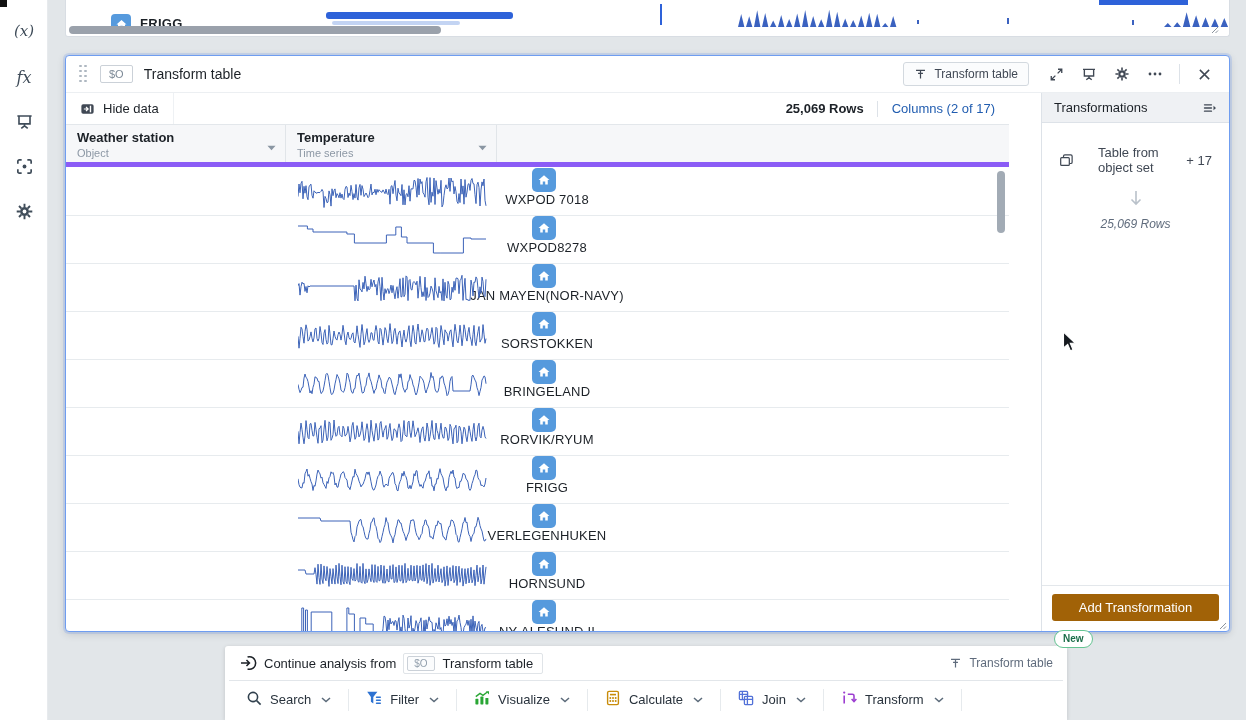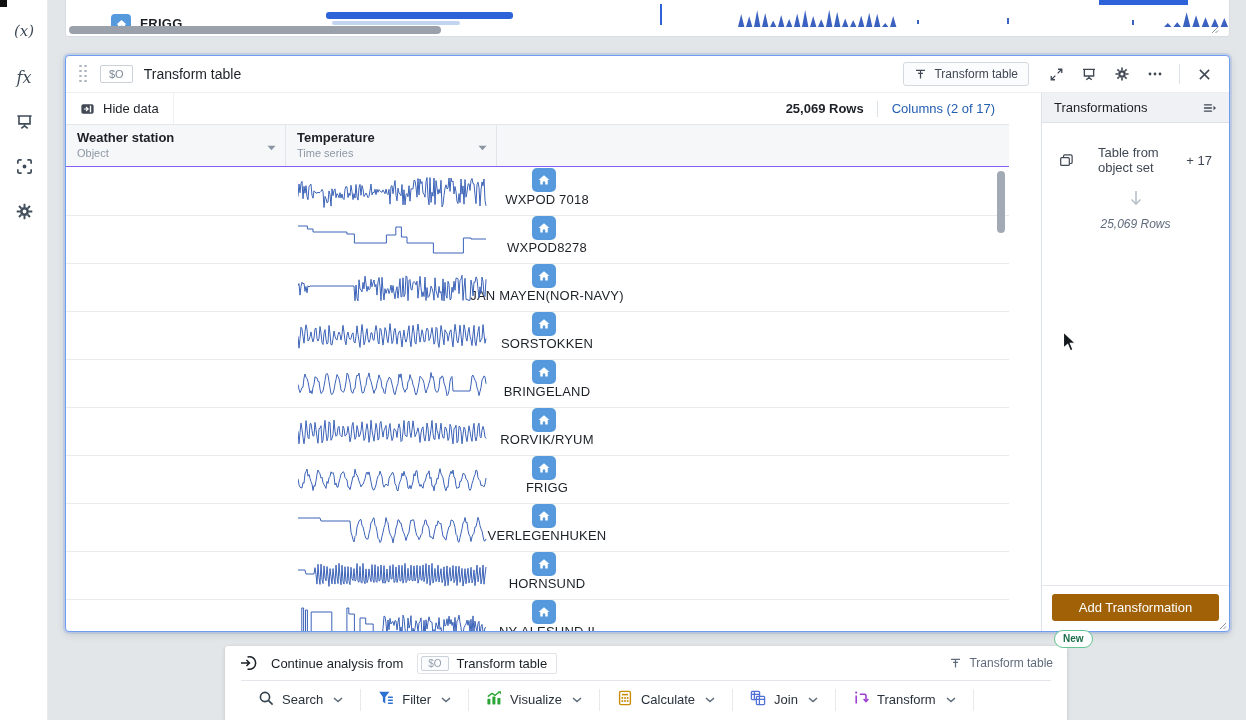--- a/index.html
+++ b/index.html
@@ -43,21 +43,21 @@
   .hic { width:26px; height:24px; display:flex; align-items:center; justify-content:center; cursor:pointer; border-radius:2px; }
   .hdr-divider { width:1px; height:20px; background:#dde2e8; margin:0 4px; }
 
   .p-body-left { position:absolute; top:37px; left:0; width:943px; bottom:0; overflow:hidden; }
   .tbl-toolbar { height:32px; display:flex; align-items:center; border-bottom:1px solid #e3e7eb; }
   .hide-data { display:flex; align-items:center; gap:8px; padding:0 14px; height:100%; border-right:1px solid #eef1f4; cursor:pointer; color:#1c2127; }
   .rowcount { font-weight:700; padding-right:13px; }
   .tb-div { width:1px; height:16px; background:#dde2e8; }
   .columns-link { padding:0 14px; cursor:pointer; }
 
-  .tbl-colhead { height:42px; background:#f6f7f9; border-bottom:1px solid #8b5cf6; display:flex; }
+  .tbl-colhead { height:42px; background:#f6f7f9; border-bottom:5px solid #8b5cf6; display:flex; }
   .col { position:relative; padding:5px 10px 0 11px; }
   .col-1 { width:220px; border-right:1px solid #e1e5e9; }
   .col-2 { width:211px; border-right:1px solid #e1e5e9; }
   .col-label { font-weight:600; font-size:13px; }
   .col-type { font-size:11px; color:#8d98a5; margin-top:2px; }
   .col-chev { position:absolute; right:9px; top:14px; color:#8a96a3; cursor:pointer; }
 
   .rows { position:absolute; top:75px; bottom:0; left:0; right:0; overflow:hidden; }
   .row { height:48px; border-bottom:1px solid #e7ebee; display:flex; align-items:center; position:relative; cursor:default;flex-direction:column; }
   .obj-ic { width:24px; height:24px; border-radius:5px; margin-left:13px; display:flex; align-items:center; justify-content:center; flex:none; }
@@ -76,27 +76,27 @@
   .tr-arrow { margin-top:15px; color:#b9c1ca; }
   .tr-rows { margin-top:11px; font-style:italic; font-size:12px; color:#5f6b7c; }
   .tr-foot { border-top:1px solid #e3e7eb; padding:8px 10px 10px; position:relative; }
   .add-btn { width:100%; height:27px; border:none; border-radius:3px; color:#fff; font-size:13px; font-weight:500; font-family:inherit; cursor:pointer; }
   .tr-corner { position:absolute; right:2px; bottom:1px; color:#8a939d; }
 
   .new-badge { position:absolute; left:1054px; top:630px; z-index:40; font-size:10px; font-weight:700; padding:2px 8px 3px; border-radius:9px; border:1px solid #64c492; }
 
   
   .continue-card { position:absolute; left:225px; top:646px; width:842px; height:74px; background:#fff; border-radius:3px 3px 0 0; box-shadow:0 1px 4px rgba(0,0,0,.15); z-index:20; }
-  .cc-row1 { height:34px; display:flex; align-items:center; padding:0 14px; gap:14px; }
+  .cc-row1 { height:34px; display:flex; align-items:center; padding:0 14px; gap:7px; }
   .cc-icon { color:#1c2127; display:flex; }
   .cc-label { font-weight:500; }
   .cc-chip { display:flex; align-items:center; gap:8px; border:1px solid #e0e4e8; border-radius:2px; background:#fff; padding:2px 9px 2px 3px; cursor:pointer; }
   .cc-chip .chip-o { font-size:10px; padding:1px 6px; color:#93a0ad; background:#fbfcfd; }
   .cc-right { display:flex; align-items:center; gap:7px; color:#5f6b7c; font-size:12px; }
-  .cc-row2 { margin:0 16px; border-top:1px solid #e2e6ea; height:38px; display:flex; align-items:center; background:#fff; }
+  .cc-row2 { margin:0 4px; border-top:1px solid #e2e6ea; height:38px; display:flex; align-items:center; background:#fff; }
   .tb-btn { display:flex; align-items:center; gap:8px; padding:0 17px; height:100%; cursor:pointer; font-weight:500; color:#28323c; }
   .tb-sep { width:1px; height:22px; background:#e6eaed; flex:none; }
   .chev { display:flex; color:#5c6b7a; margin-left:2px; }
 
   .cursor { position:absolute; left:1062px; top:331px; z-index:60; pointer-events:none; }
 </style>
 </head>
 <body>
 
 <div class="stage">

